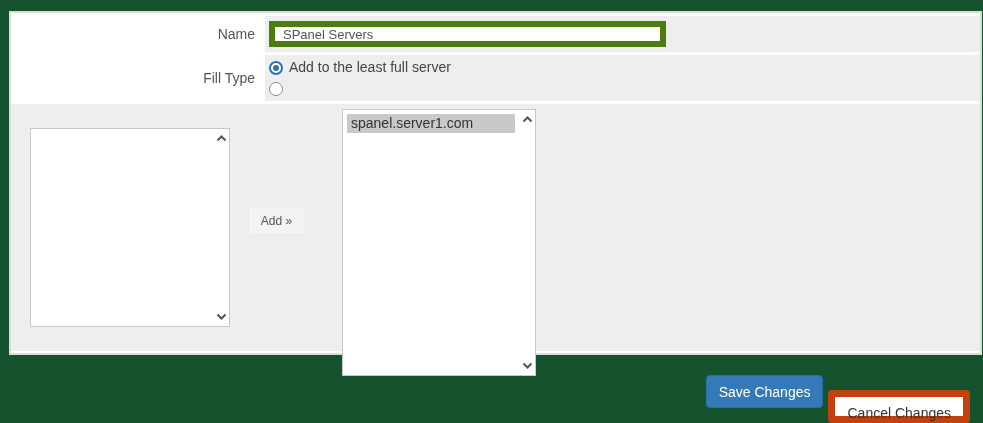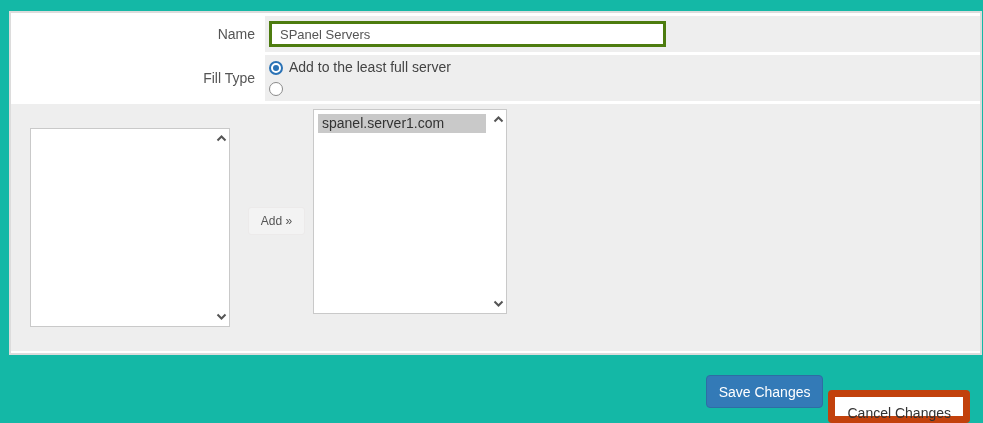--- a/index.html
+++ b/index.html
@@ -1,48 +1,48 @@
 <!DOCTYPE html>
 <html><head>
 <meta charset="utf-8">
 <style>
   * { margin:0; padding:0; box-sizing:border-box; }
   html,body { background:#fff; }
   body { font-family:"Liberation Sans","DejaVu Sans",sans-serif; }
-  .screen { position:relative; width:983px; height:423px; background:#14b8a6; overflow:hidden; }
+  .screen { position:relative; width:983px; height:423px; background:#14532d; overflow:hidden; }
 
   .panel { position:absolute; left:9px; top:11px; width:973px; height:344px;
            border:2px solid #dcdcdc; background:#fff; padding-top:3px; }
 
   .row { display:flex; margin-bottom:3px; }
   .label-cell { width:254px; background:#fff; display:flex; align-items:center;
                 justify-content:flex-end; padding-right:10px; color:#555; font-size:14px; }
   .content-cell { flex:1; background:#eeeeee; position:relative; }
 
   .row-name { height:36px; }
   .row-name .content-cell { padding:5px 0 0 4px; }
-  .text-input { width:397px; height:26px; border:3px solid #4d7c0f; background:#fff;
+  .text-input { width:397px; height:26px; border:6px solid #4d7c0f; background:#fff;
                 color:#555; font-size:13px; padding:0 8px;
                 font-family:"Liberation Sans","DejaVu Sans",sans-serif; outline:none; }
 
   .row-filltype { height:46px; }
   .row-filltype .content-cell { padding:2px 16px 0 4px; font-size:14px; color:#444; }
   .radio-line { height:21px; line-height:21px; display:flex; align-items:center; cursor:default; }
   .radio { display:inline-block; width:14px; height:14px; border-radius:50%;
            margin-right:6px; background:#fff; position:relative; flex:0 0 auto; }
   .radio.unsel { border:1px solid #8a8a8a; }
   .radio.sel   { border:2px solid #2a72b5; }
   .radio.sel::after { content:''; position:absolute; left:2px; top:2px; right:2px; bottom:2px;
                       border-radius:50%; background:#2a72b5; }
 
   .row-servers { height:247px; margin-bottom:0; }
 
   .listbox { position:absolute; background:#fff; border:1px solid #c9c9c9; }
   .lb-available { left:19px; top:24px; width:200px; height:199px; }
-  .lb-chosen    { left:302px; top:5px;  width:194px; height:205px; }
+  .lb-chosen    { left:331px; top:5px;  width:194px; height:267px; }
   .scrollbar { position:absolute; top:0; right:0; bottom:0; width:16px;
                display:flex; flex-direction:column; justify-content:space-between;
                align-items:center; padding:6px 0; }
   .scrollbar svg { display:block; }
   .lb-item { margin:4px 20px 0 4px; background:#c9c9c9; font-size:14px; color:#333;
              padding:1px 4px 2px 4px; white-space:nowrap; overflow:hidden; }
 
   .midbtn { position:absolute; background:#f3f3f3; border:1px solid #eceaea; border-radius:3px;
             font-size:12px; color:#555; font-family:"Liberation Sans","DejaVu Sans",sans-serif;
             cursor:pointer;margin-top:16px; }

